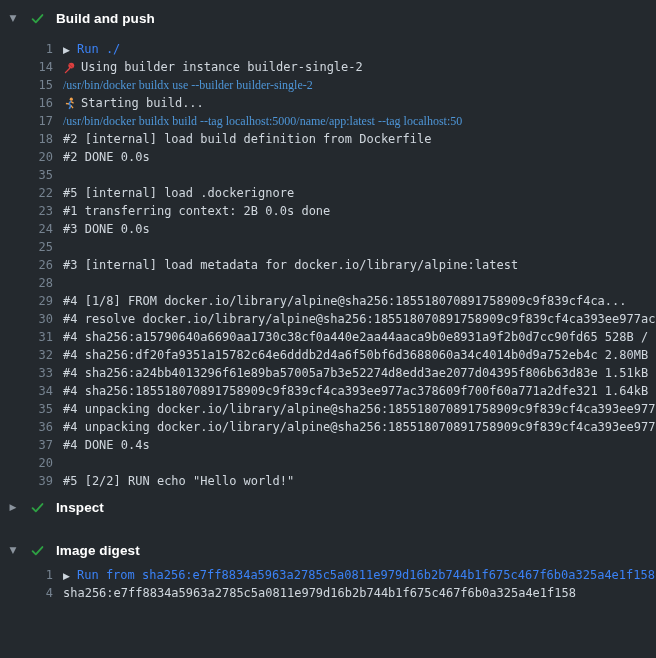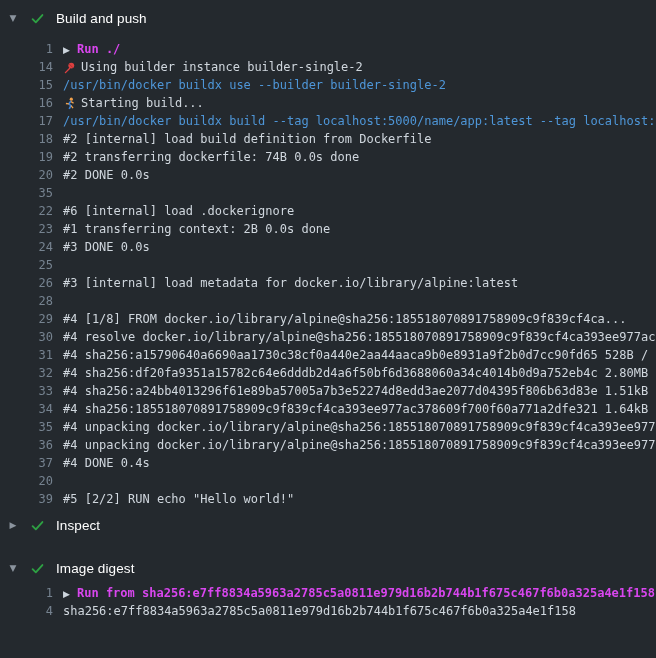--- a/index.html
+++ b/index.html
@@ -36,21 +36,21 @@
     align-items: center;
     justify-content: center;
     width: 15px;
     height: 15px;
     margin-left: 12px;
   }
   .section-title {
     margin-left: 11px;
     color: var(--title-color, #ffffff);
     font-size: 13.5px;
-    font-weight: 400;
+    font-weight: 700;
     letter-spacing: 0.1px;
   }
   .log-block { width: 656px; }
   .section:nth-child(1) .section-header { margin-top: 7px; }
   .section:nth-child(1) .log-block { padding: 11px 0 6px 0; }
   .section:nth-child(3) .section-header { margin-top: 21px; }
   .section:nth-child(3) .log-block { padding: 5px 0 0 0; }
   .log-line {
     display: flex;
     height: 18px;
@@ -66,29 +66,29 @@
     color: var(--num-color, #768390);
     cursor: pointer;
   }
   .line-content {
     flex: 1 1 auto;
     margin-left: 10px;
     overflow: hidden;
     white-space: pre;
     color: var(--log-text, #d0d7de);
   }
-  .line-content.cmd { color: var(--cmd-blue, #4e96d8); }
+  .line-content.cmd { color: var(--cmd-blue, #4e96d8); font-family: Liberation Serif, serif; }
   .group-marker {
     display: inline-block;
     width: 14px;
     font-size: 9px;
     color: #cdd5dd;
     font-family: "DejaVu Sans", sans-serif;
   }
-  .run-text { color: #d946ef; font-weight: bold; }
+  .run-text { color: #3b82f6; font-weight: normal; }
   .line-icon {
     display: inline-block;
     width: 18px;
     vertical-align: middle;
   }
   .line-icon svg { vertical-align: -2px; }
 </style>
 </head>
 <body>
 
@@ -135,38 +135,34 @@
   <div class="log-line">
     <span class="line-num">17</span>
     <span class="line-content cmd">/usr/bin/docker buildx build --tag localhost:5000/name/app:latest --tag localhost:50</span>
   </div>
 
   <div class="log-line">
     <span class="line-num">18</span>
     <span class="line-content">#2 [internal] load build definition from Dockerfile</span>
   </div>
 
-  <div class="log-line">
-    <span class="line-num">19</span>
-    <span class="line-content">#2 transferring dockerfile: 74B 0.0s done</span>
-  </div>
 
   <div class="log-line">
     <span class="line-num">20</span>
     <span class="line-content">#2 DONE 0.0s</span>
   </div>
 
   <div class="log-line">
     <span class="line-num">35</span>
     <span class="line-content"></span>
   </div>
 
   <div class="log-line">
     <span class="line-num">22</span>
-    <span class="line-content">#6 [internal] load .dockerignore</span>
+    <span class="line-content">#5 [internal] load .dockerignore</span>
   </div>
 
   <div class="log-line">
     <span class="line-num">23</span>
     <span class="line-content">#1 transferring context: 2B 0.0s done</span>
   </div>
 
   <div class="log-line">
     <span class="line-num">24</span>
     <span class="line-content">#3 DONE 0.0s</span>

